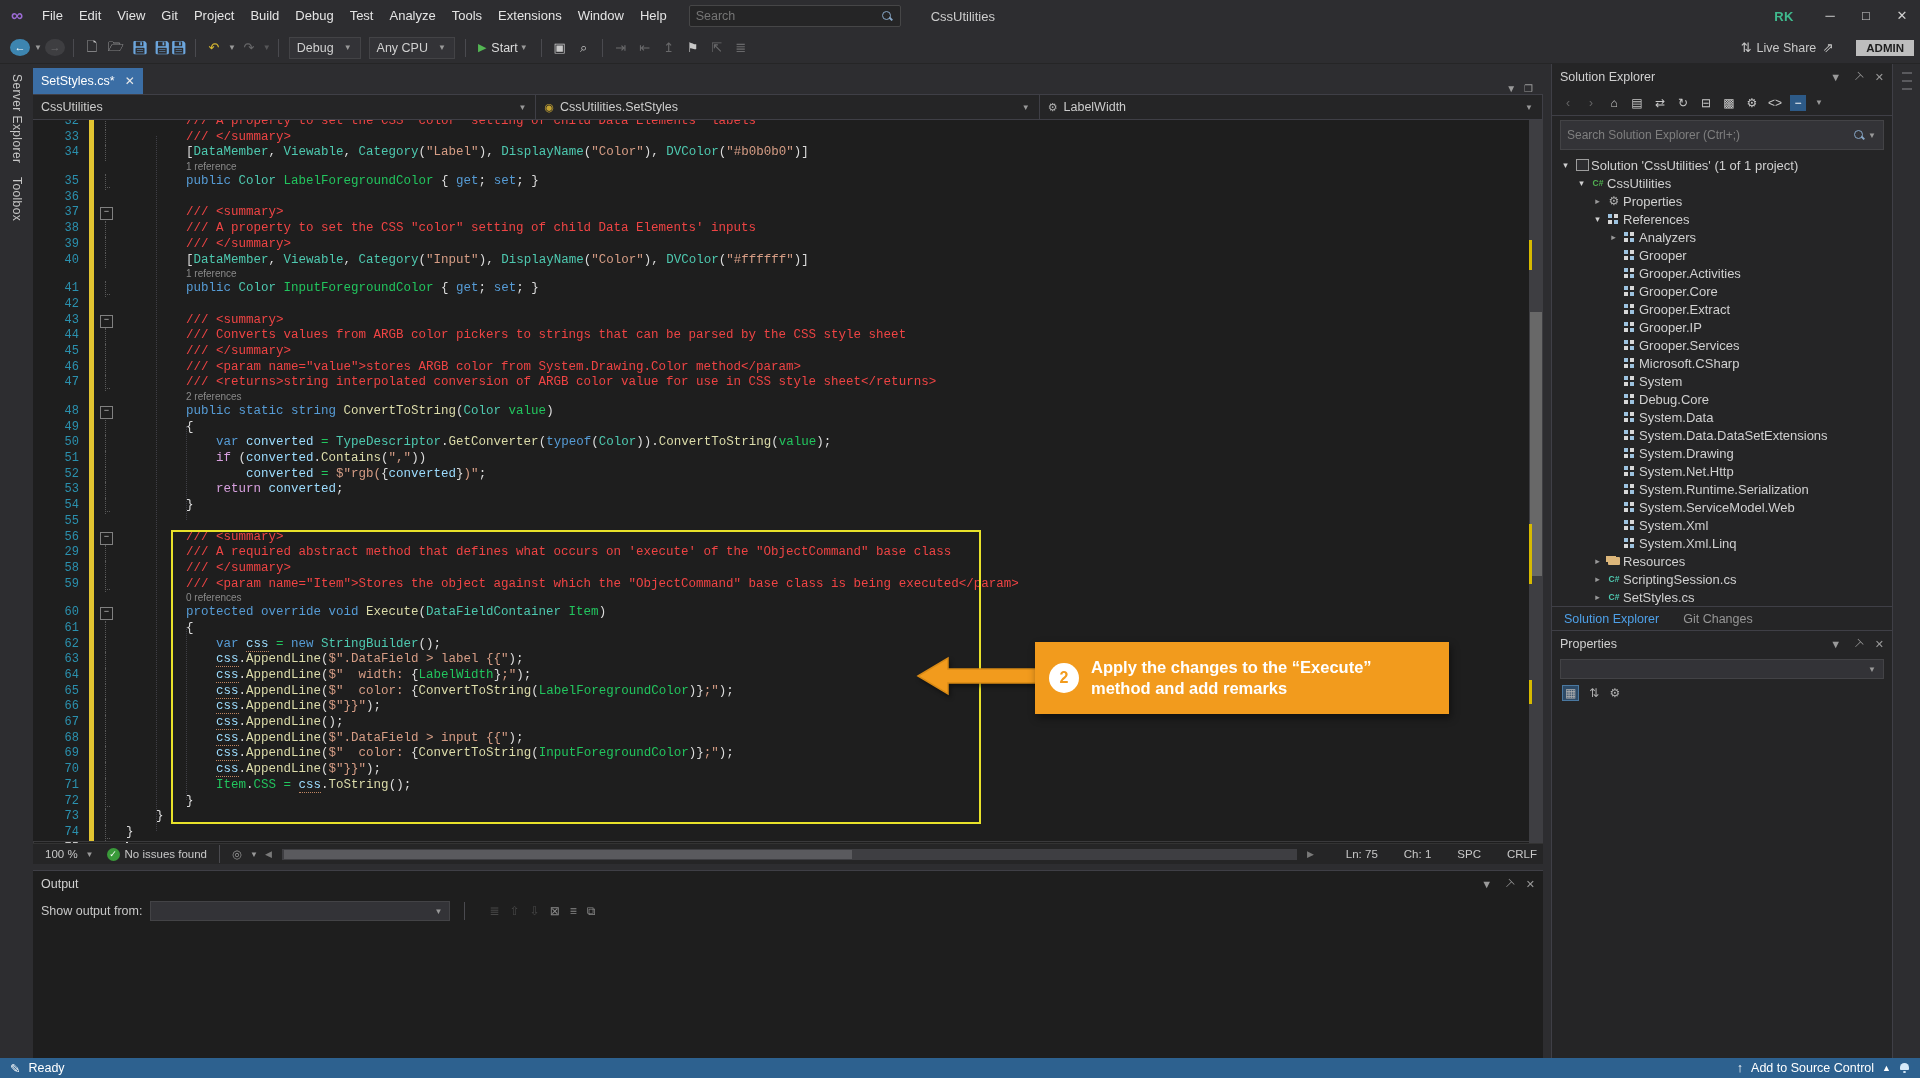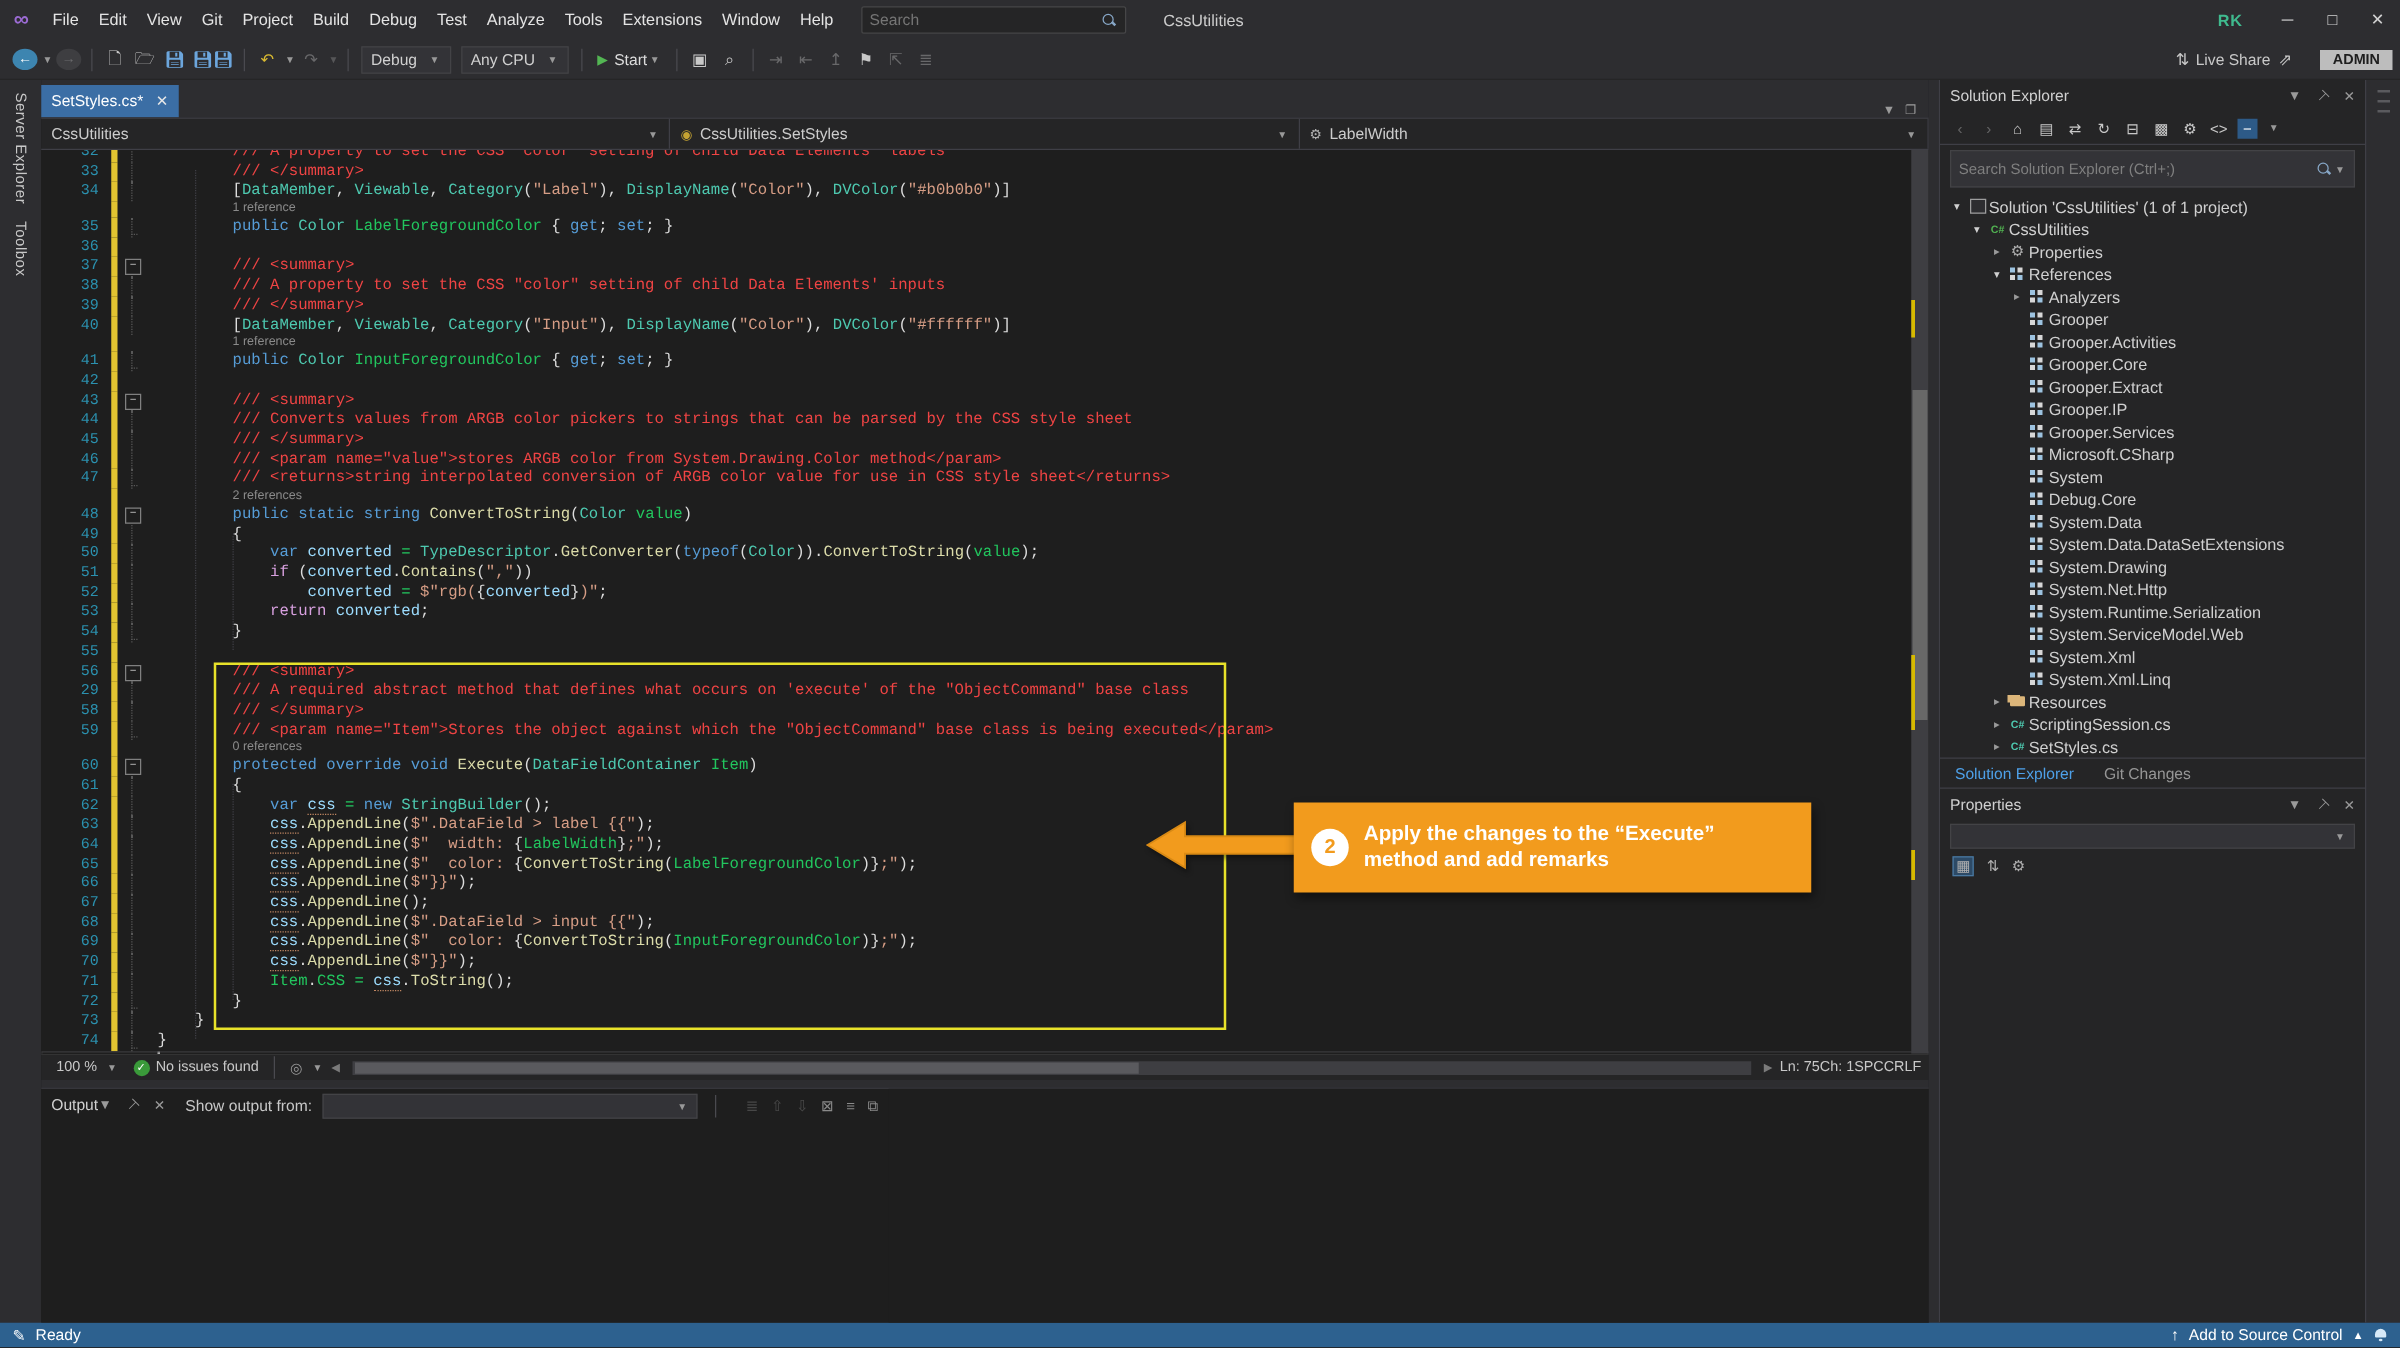--- a/index.html
+++ b/index.html
@@ -94,25 +94,25 @@
 
   
   .edstatus { height:21px; background:#252526; border-top:1px solid #333; display:flex; align-items:center; font-size:11.5px; color:#c8c8c8; padding:0 6px; gap:6px; }
   .zoombox { display:flex; align-items:center; gap:6px; padding:0 6px; }
   .okdot { width:13px; height:13px; border-radius:50%; background:#3a9a3a; color:#fff; font-size:9px; line-height:13px; text-align:center; }
   .issues { display:flex; align-items:center; gap:5px; }
   .eyeico { color:#9a9a9a; }
   .hscroll { flex:1; height:11px; background:#3e3e42; position:relative; margin:0 4px; }
   .hthumb { position:absolute; left:2px; top:1px; bottom:1px; width:56%; background:#5a5a5e; }
   .sarrow { color:#7a7a7a; font-size:9px; }
-  .edpos span { }
+  .edpos span { margin-left:26px; }
 
   
   .hsplit { height:6px; background:#2d2d30; }
-  .output { height:188px; background:#1e1e1e; border-top:1px solid #3f3f46; display:flex; flex-direction:row; }
+  .output { height:188px; background:#1e1e1e; border-top:1px solid #3f3f46; display:flex; flex-direction:column; }
   .phead { height:26px; display:flex; align-items:center; padding:0 8px; font-size:12.5px; color:#d0d0d0; }
   .phead .pright { margin-left:auto; display:flex; gap:12px; color:#9a9a9a; font-size:11px; align-items:center; }
   .ic-pin { display:inline-block; transform:rotate(45deg); }
   .outbar { height:28px; display:flex; align-items:center; padding:0 8px; font-size:12.5px; color:#c8c8c8; gap:8px; }
   .outcombo { width:300px; height:20px; background:#333337; border:1px solid #434346; display:flex; align-items:center; padding:0 6px; }
   .outcombo .ddcaret { margin-left:auto; }
   .outicons { display:flex; gap:10px; color:#8a8a8a; font-size:12px; margin-left:10px; }
   .outbody { flex:1; background:#1e1e1e; }
 
   

